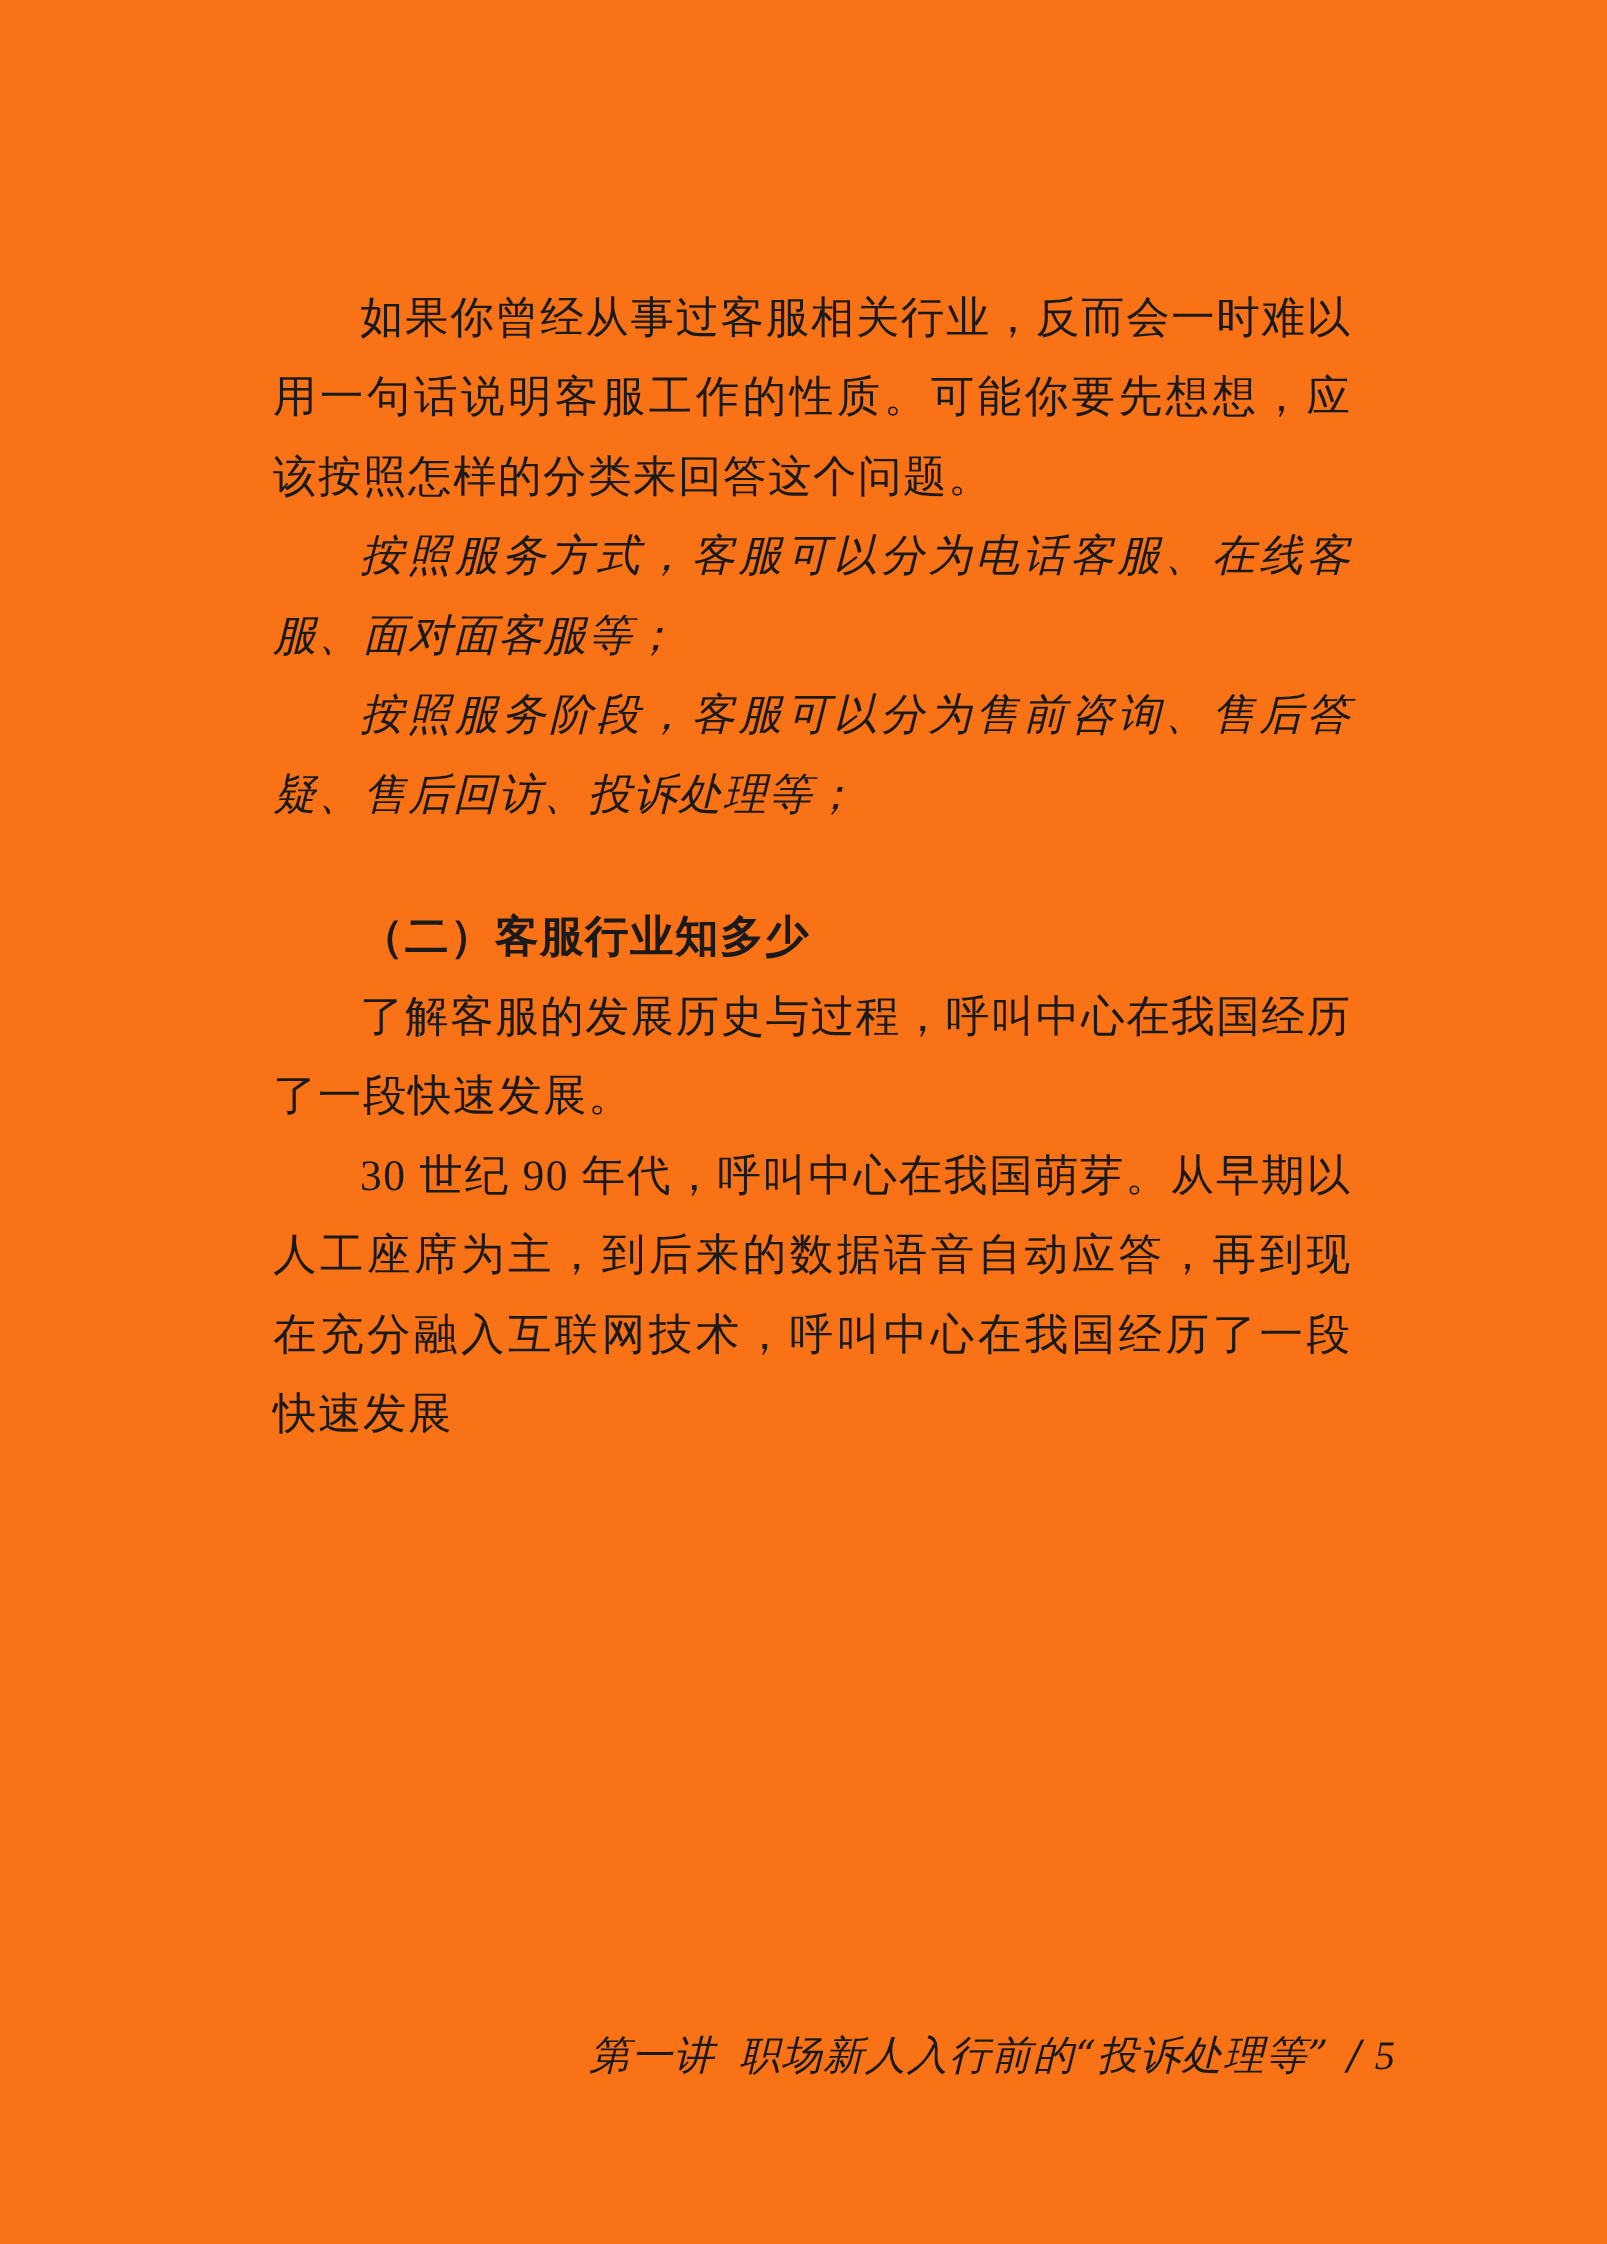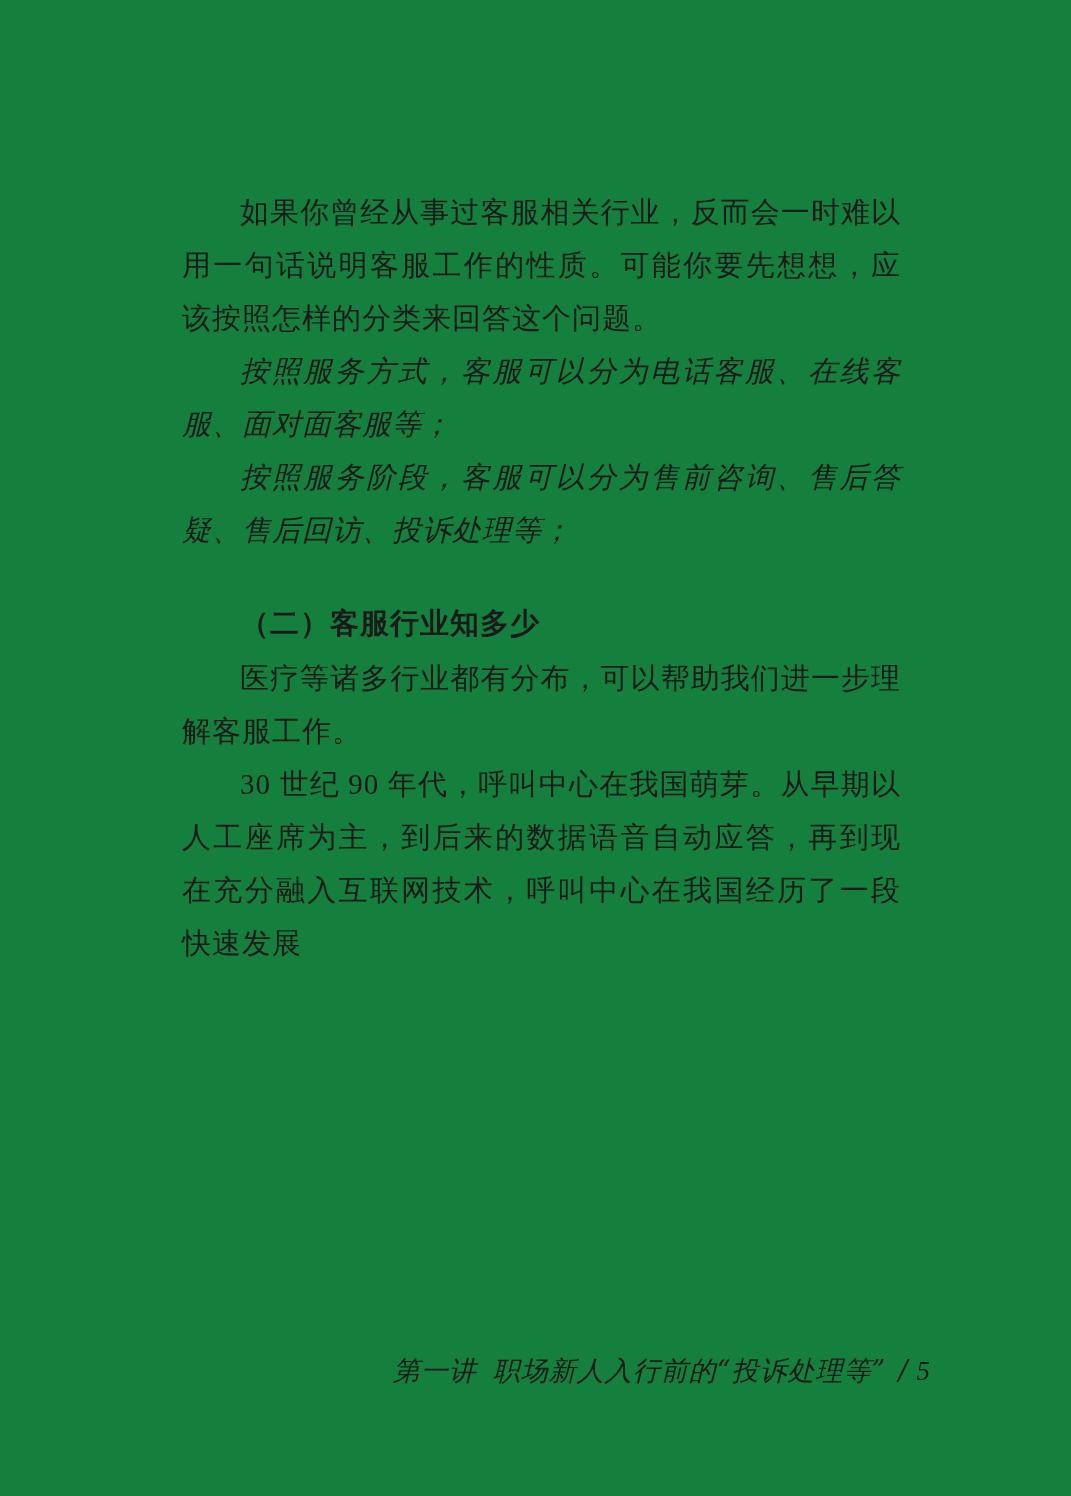--- a/index.html
+++ b/index.html
@@ -4,21 +4,21 @@
 <style>
   html, body {
     margin: 0;
     padding: 0;
     background: #ffffff;
   }
   .page {
     position: relative;
     width: 1071px;
     height: 1496px;
-    background: #15803d;
+    background: #f97316;
     color: #1a1a1a;
     font-family: "Liberation Serif", "DejaVu Serif", serif;
     overflow: hidden;
     box-sizing: border-box;
   }
   .content {
     position: absolute;
     top: 186px;
     left: 182px;
     right: 170px;
@@ -41,21 +41,21 @@
   .bold-seg {
     font-family: "Liberation Sans", "DejaVu Sans", sans-serif;
     font-weight: bold;
     font-style: normal;
   }
   .section-heading {
     margin: 42px 0 0 0;
     font-size: 29px;
     line-height: 53px;
     text-indent: 2em;
-    font-family: Liberation Mono, monospace;
+    font-family: Liberation Sans, sans-serif;
     font-weight: bold;
     letter-spacing: 1px;
   }
   .footer {
     position: absolute;
     right: 140px;
     bottom: 108px;
     font-size: 27px;
     line-height: 34px;
     text-align: right;
@@ -86,21 +86,21 @@
     <p class="para song">如果你曾经从事过客服相关行业，反而会一时难以用一句话说明客服工作的性质。可能你要先想想，应该按照怎样的分类来回答这个问题。</p>
 
     <p class="para kai">按照服务方式，客服可以分为电话客服、在线客服、面对面客服等；</p>
 
     <p class="para kai">按照服务阶段，客服可以分为售前咨询、售后答疑、售后回访、投诉处理等；</p>
 
 
 
     <h2 class="section-heading">（二）客服行业知多少</h2>
 
-    <p class="para song">医疗等诸多行业都有分布，可以帮助我们进一步理解客服工作。</p>
+    <p class="para song">了解客服的发展历史与过程，呼叫中心在我国经历了一段快速发展。</p>
 
     <p class="para song">30 世纪 90 年代，呼叫中心在我国萌芽。从早期以人工座席为主，到后来的数据语音自动应答，再到现在充分融入互联网技术，呼叫中心在我国经历了一段快速发展</p>
 
   </main>
 
   <footer class="footer">
     <span class="chapter">第一讲</span><span class="title">职场新人入行前的“投诉处理等”</span><span class="slash">/</span><span class="pagenum">5</span>
   </footer>
 
 </div>

